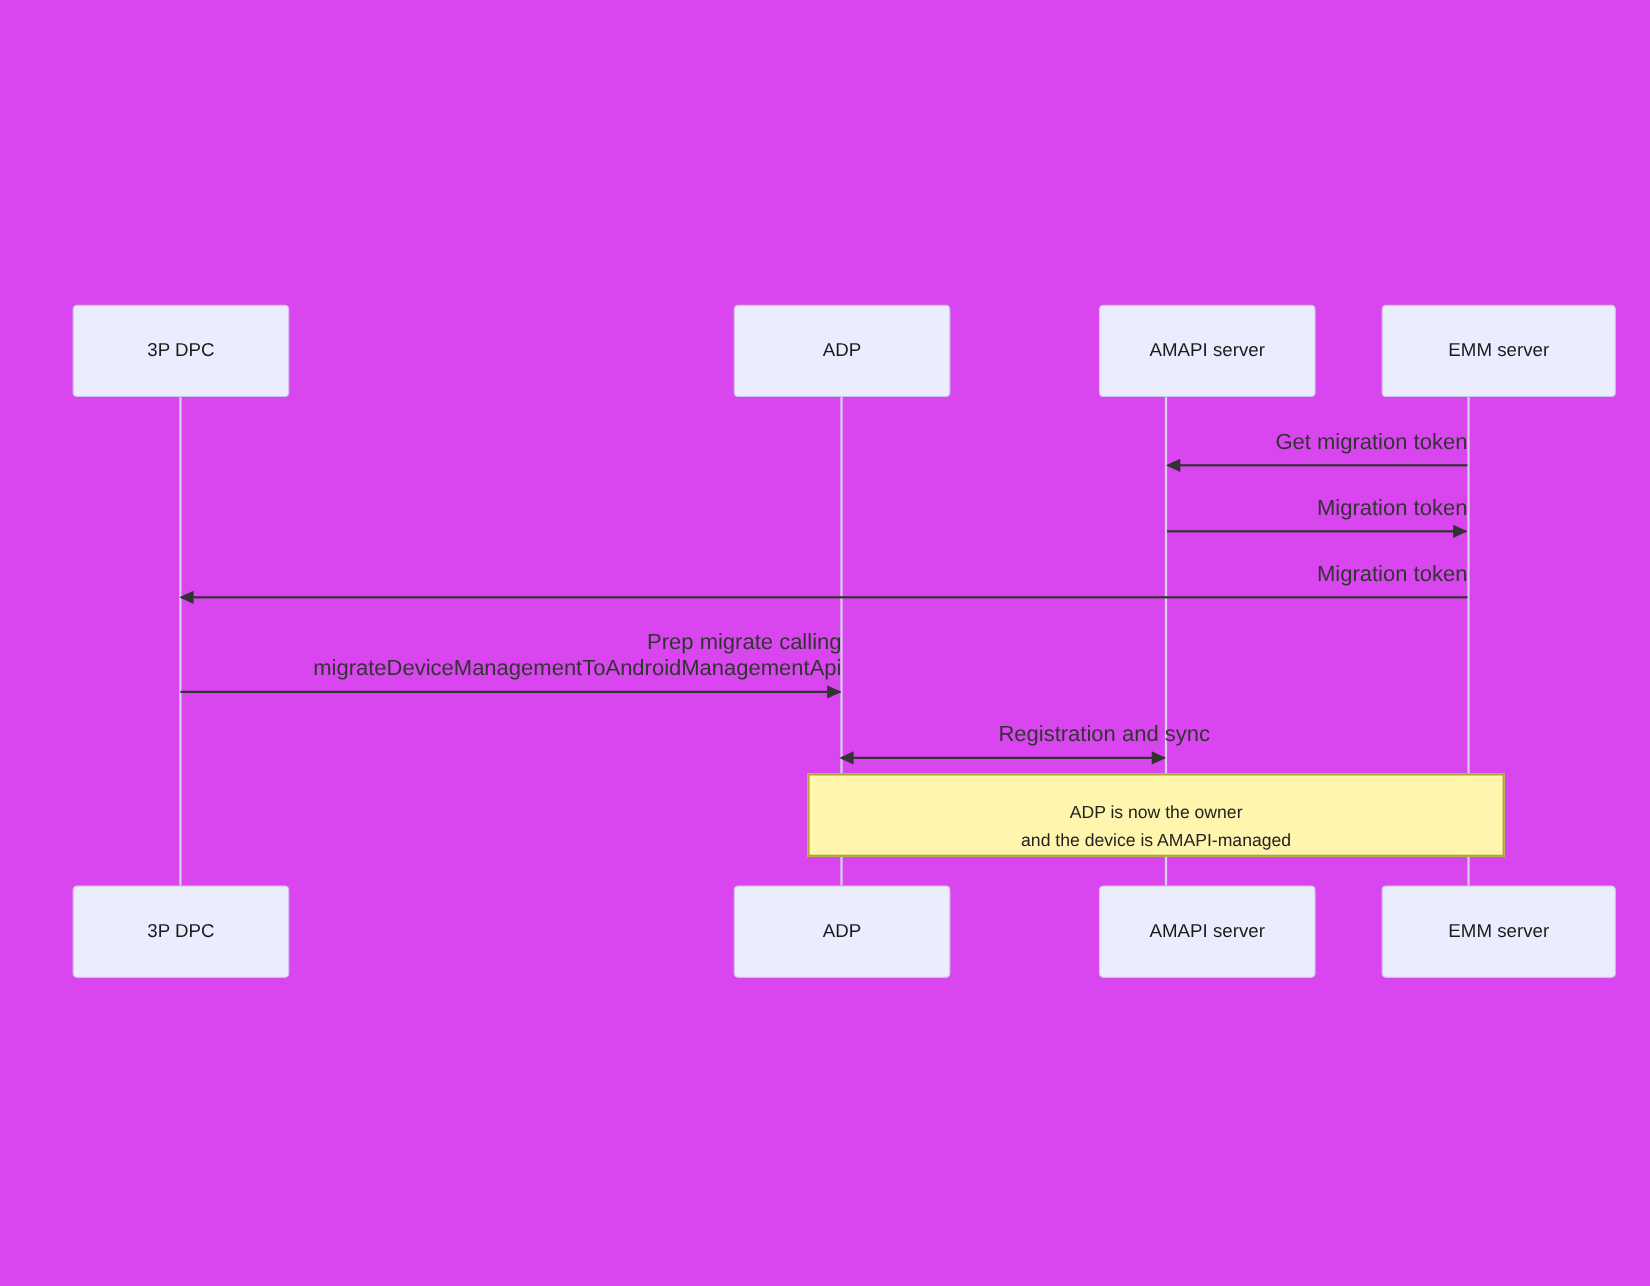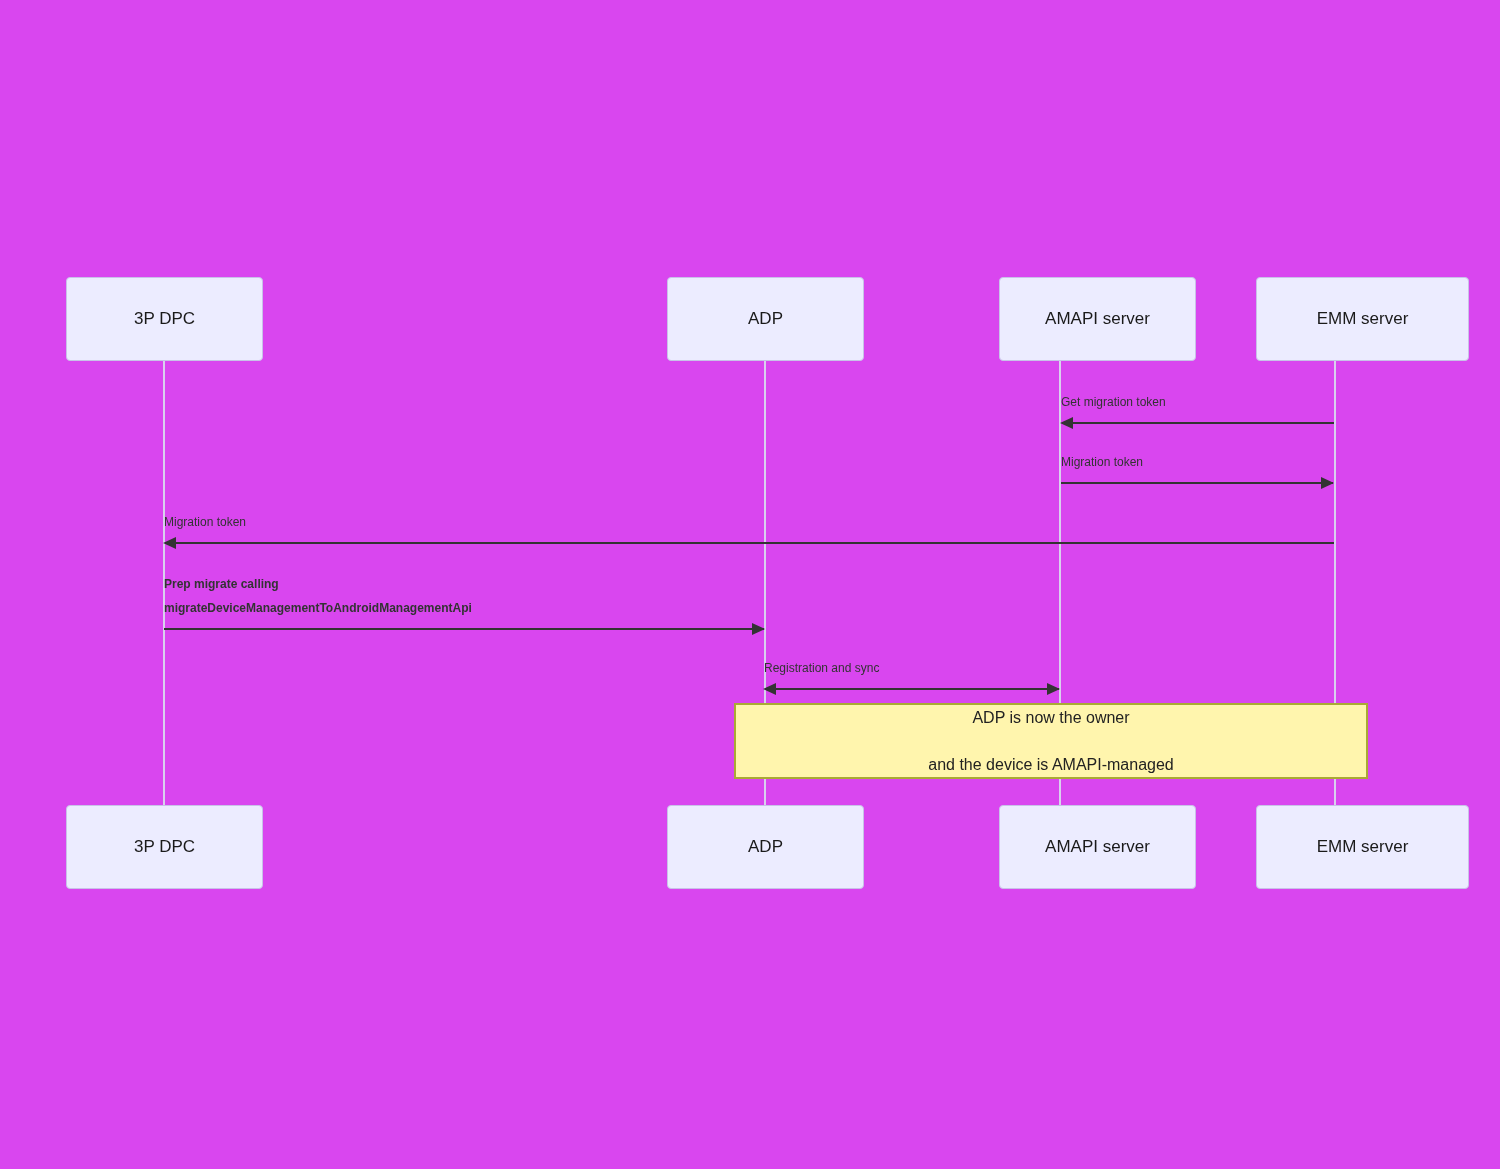--- a/index.html
+++ b/index.html
@@ -52,26 +52,26 @@
   }
   .lifeline.l0 { left: 163px; }
   .lifeline.l1 { left: 764px; }
   .lifeline.l2 { left: 1059px; }
   .lifeline.l3 { left: 1334px; }
 
   
   .msg-label {
     position: absolute;
     color: var(--text);
-    font-size: 12px;
+    font-size: 20px;
     line-height: 21px;
-    text-align: left;
+    text-align: right;
     white-space: nowrap;
   }
-  .msg-label.multi { line-height: 24px; white-space: normal; font-weight: bold; }
+  .msg-label.multi { line-height: 24px; white-space: normal; }
   .msg-line {
     position: absolute;
     height: 0;
     border-top: 2px solid var(--arrow);
   }
   .arr {
     position: absolute;
     width: 0;
     height: 0;
     border-style: solid;
@@ -117,21 +117,21 @@
     left: 734px;
     top: 703px;
     width: 634px;
     height: 76px;
     box-sizing: border-box;
     background: var(--note-fill);
     border: 2px solid var(--note-border);
     display: flex;
     flex-direction: column;
     align-items: center;
-    justify-content: space-between;
+    justify-content: flex-end;
     font-size: 16px;
     line-height: 25px;
     color: #222222;
     text-align: center;
   }
 </style>
 </head>
 <body>
 
 <div class="canvas">

